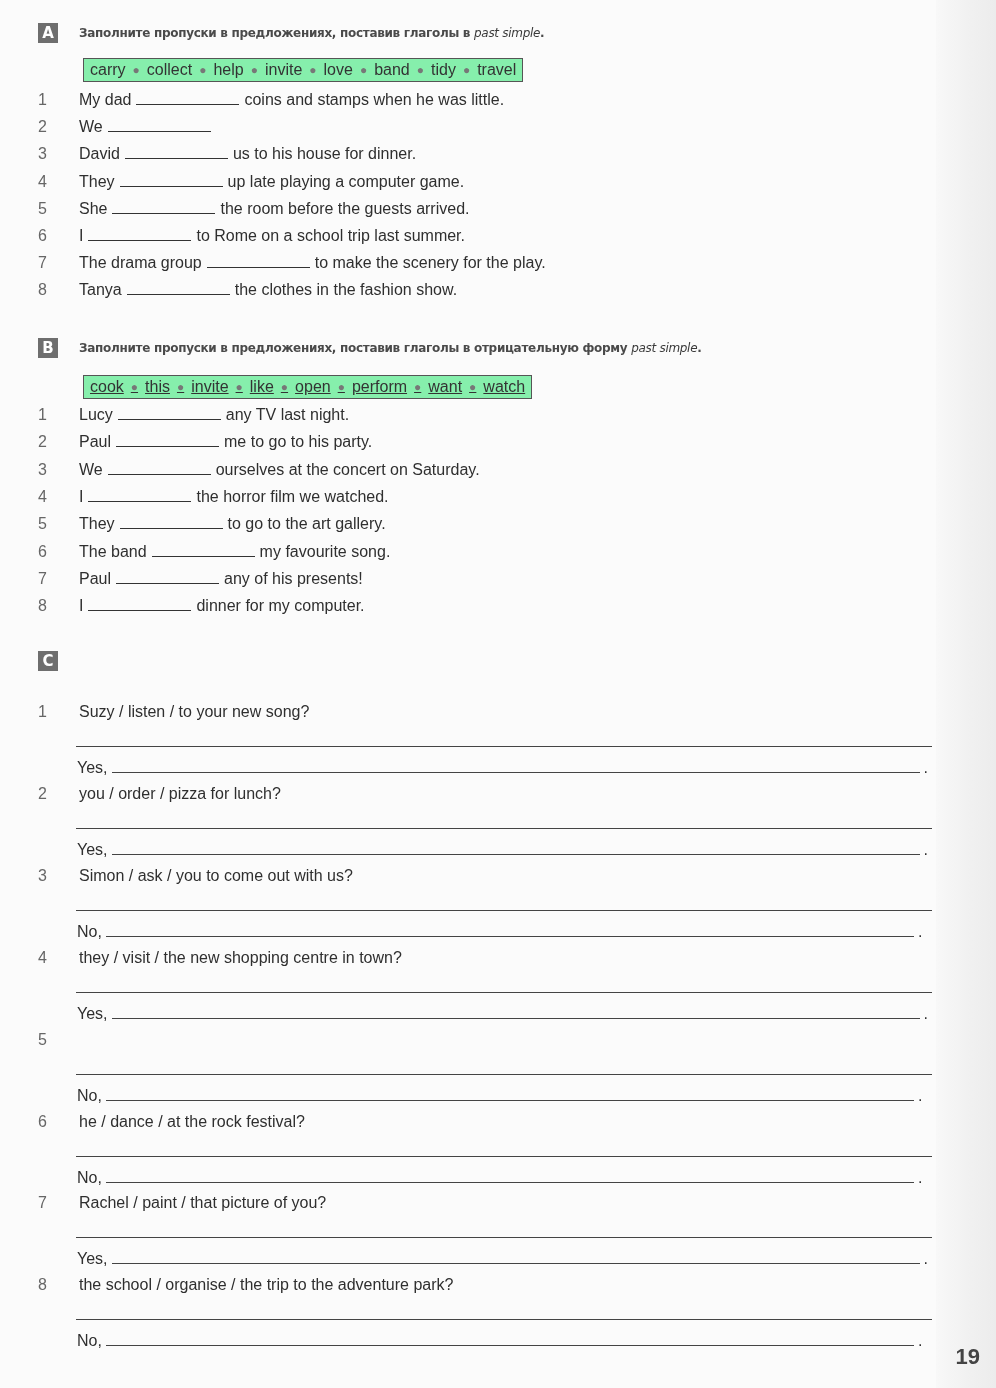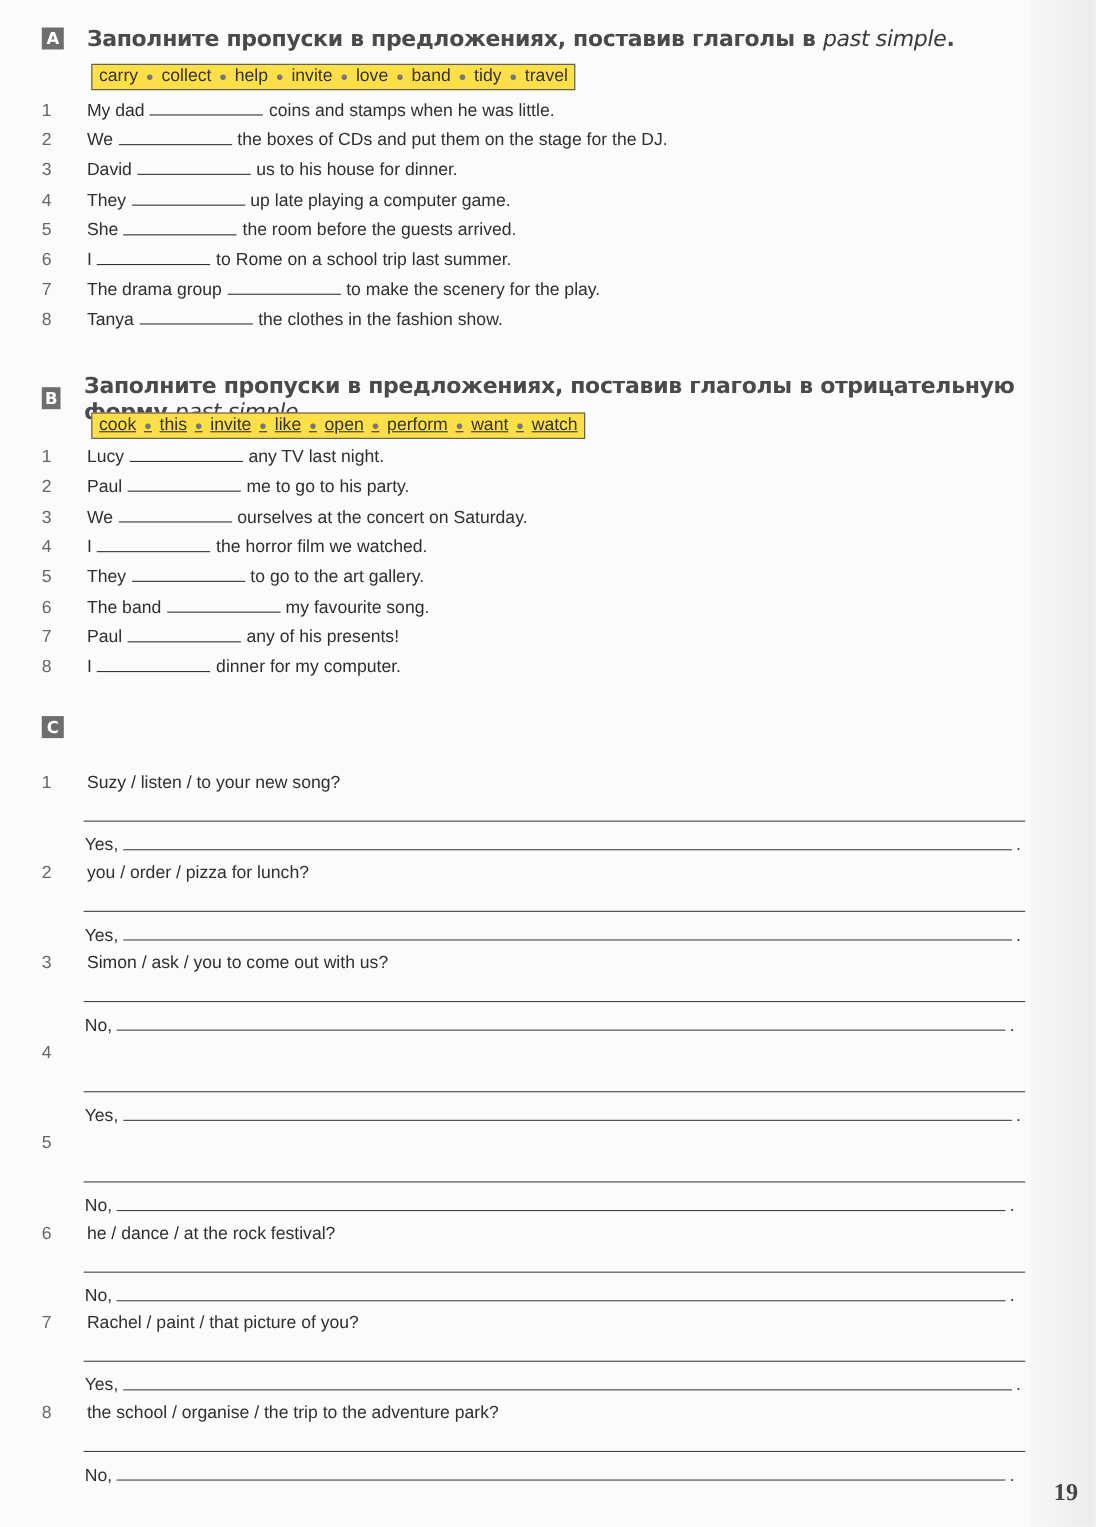--- a/index.html
+++ b/index.html
@@ -5,34 +5,34 @@
     html, body { margin:0; padding:0; }
     body { width:996px; height:1388px; background:#fbfbfb; position:relative; overflow:hidden;
       font-family:"Liberation Sans", sans-serif; color:#2b2b2b; }
     .page { position:absolute; left:0; top:0; width:996px; height:1388px; }
     .right-shade { position:absolute; right:0; top:0; width:60px; height:1388px;
       background:linear-gradient(to right,#f8f8f8,#f0f0f0 60%,#ececec); }
     .section-head { position:absolute; left:38px; display:flex; align-items:center; }
     .badge { width:20px; height:20px; background:#6e6e6e; color:#fff; font-weight:bold;
       font-size:15px; display:flex; align-items:center; justify-content:center; margin-right:21px;
       font-family:"DejaVu Sans", sans-serif; }
-    .instr { font-family:"DejaVu Sans", sans-serif; font-weight:bold; font-size:20px; color:#4a4a4a;
+    .instr { font-family:"DejaVu Sans", sans-serif; font-weight:bold; font-size:12px; color:#4a4a4a;
       letter-spacing:-0.3px; }
     .instr i { font-weight:normal; font-style:italic; color:#3a3a3a; }
     .wordbox { position:absolute; left:83px; height:22px; border:1px solid #555; display:flex;
-      align-items:center; padding:0 6px; font-size:16px; color:#333; background:#fde047; }
+      align-items:center; padding:0 6px; font-size:16px; color:#333; background:#86efac; }
     .wordbox .sep { margin:0 7px; color:#777; font-size:12px; }
     .item { position:absolute; left:38px; display:flex; align-items:baseline; font-size:16px; color:#2f2f2f; }
     .num { width:41px; color:#666; }
     .blank { display:inline-block; width:103px; border-bottom:1px solid #333; margin:0 5px; height:14px; }
     .line { position:absolute; left:76px; width:856px; border-bottom:1px solid #444; }
     .ans { position:absolute; left:77px; font-size:16px; display:flex; align-items:baseline; color:#2f2f2f; }
     .ans .fill { display:inline-block; width:808px; border-bottom:1px solid #444; margin-left:4px; height:14px; }
     .ans .dot { margin-left:4px; }
-    .pagenum { position:absolute; right:16px; top:1344px; font-family:Liberation Serif, serif;
+    .pagenum { position:absolute; right:16px; top:1344px; font-family:Liberation Sans, sans-serif;
       font-weight:bold; font-size:22px; color:#444; }
   </style>
 </head>
 <body>
 
 <div class="page">
   <div class="right-shade"></div>
 
   <div class="section-head" style="top:23px;">
     <div class="badge">A</div>
@@ -59,21 +59,20 @@
       <div class="item" style="top: 90px;">
         <span class="num">1</span>
         <span>My dad</span>
         <span class="blank"></span>
         <span>coins and stamps when he was little.</span>
       </div>
       <div class="item" style="top: 117.2px;">
         <span class="num">2</span>
         <span>We</span>
         <span class="blank"></span>
-        <span>the boxes of CDs and put them on the stage for the DJ.</span>
       </div>
       <div class="item" style="top: 144.4px;">
         <span class="num">3</span>
         <span>David</span>
         <span class="blank"></span>
         <span>us to his house for dinner.</span>
       </div>
       <div class="item" style="top: 171.6px;">
         <span class="num">4</span>
         <span>They</span>
@@ -207,20 +206,21 @@
         <span>Simon / ask / you to come out with us?</span>
       </div>
       <div class="line" style="top: 910px;"></div>
       <div class="ans" style="top: 922px;">
         <span>No,</span>
         <span class="fill"></span>
         <span class="dot">.</span>
       </div>
       <div class="item" style="top: 949px;">
         <span class="num">4</span>
+        <span>they / visit / the new shopping centre in town?</span>
       </div>
       <div class="line" style="top: 992px;"></div>
       <div class="ans" style="top: 1004px;">
         <span>Yes,</span>
         <span class="fill"></span>
         <span class="dot">.</span>
       </div>
       <div class="item" style="top: 1031px;">
         <span class="num">5</span>
       </div>

